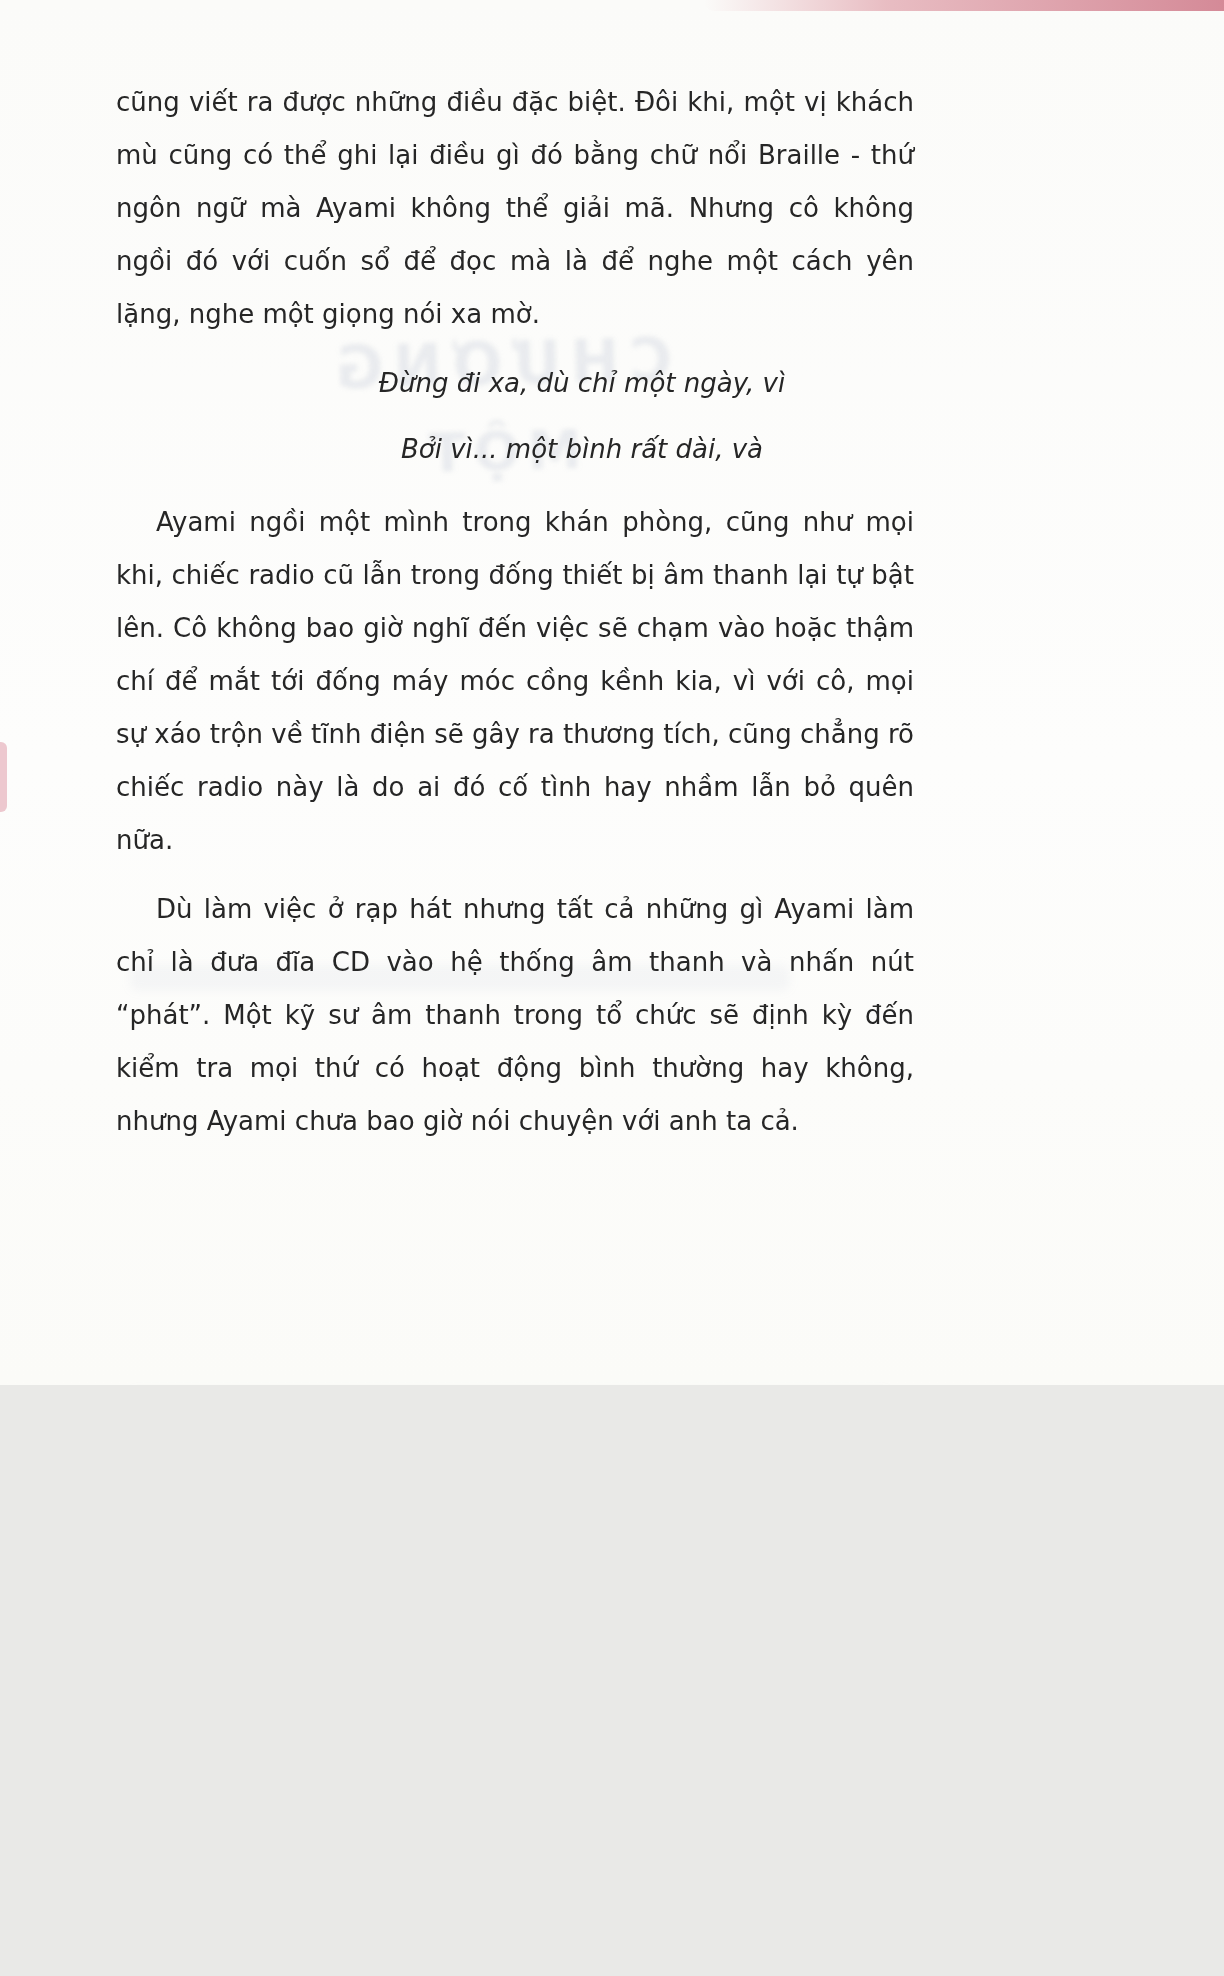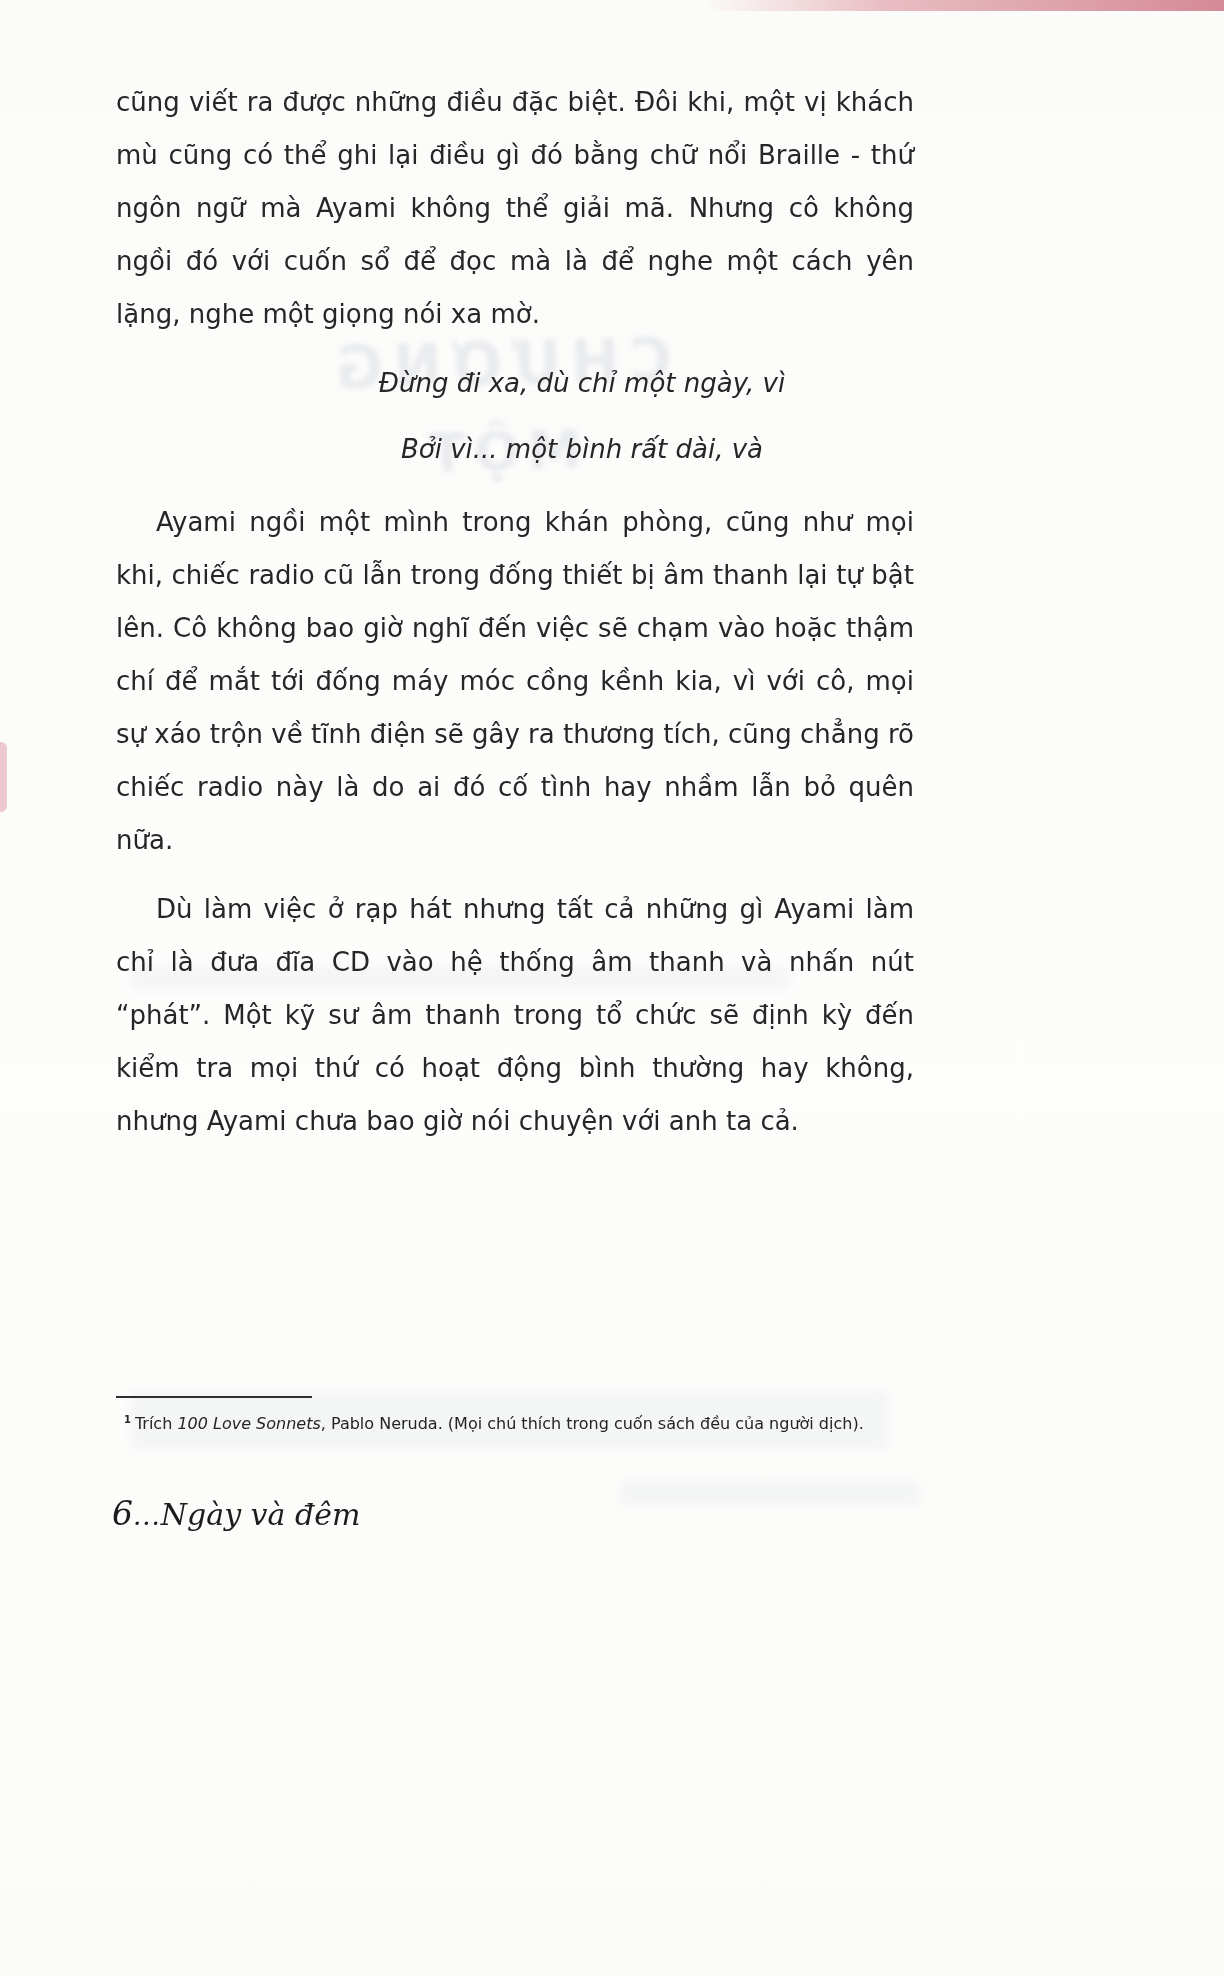--- a/index.html
+++ b/index.html
@@ -3,21 +3,21 @@
 <meta charset="utf-8">
 <style>
   html, body {
     margin: 0;
     padding: 0;
     background: #e9e9e7;
   }
   .page {
     position: relative;
     width: 1224px;
-    height: 1976px;
+    height: 1385px;
     margin: 0 auto;
     background: linear-gradient(180deg, #fbfbf9 0%, #fdfdfc 55%, #fbfbf8 100%);
     overflow: hidden;
     font-family: "DejaVu Sans", "Liberation Sans", sans-serif;
     color: #262626;
   }
 
   
   .edge-top {
     position: absolute;

